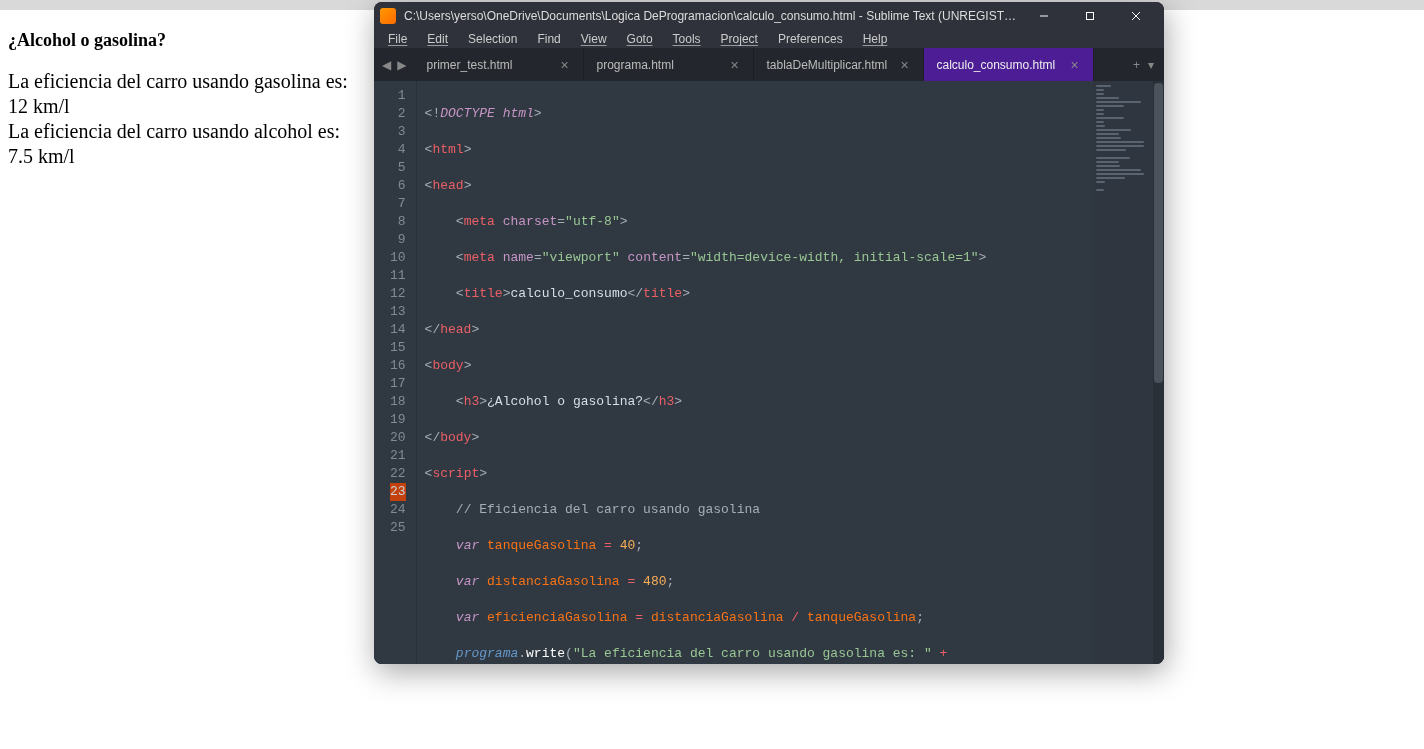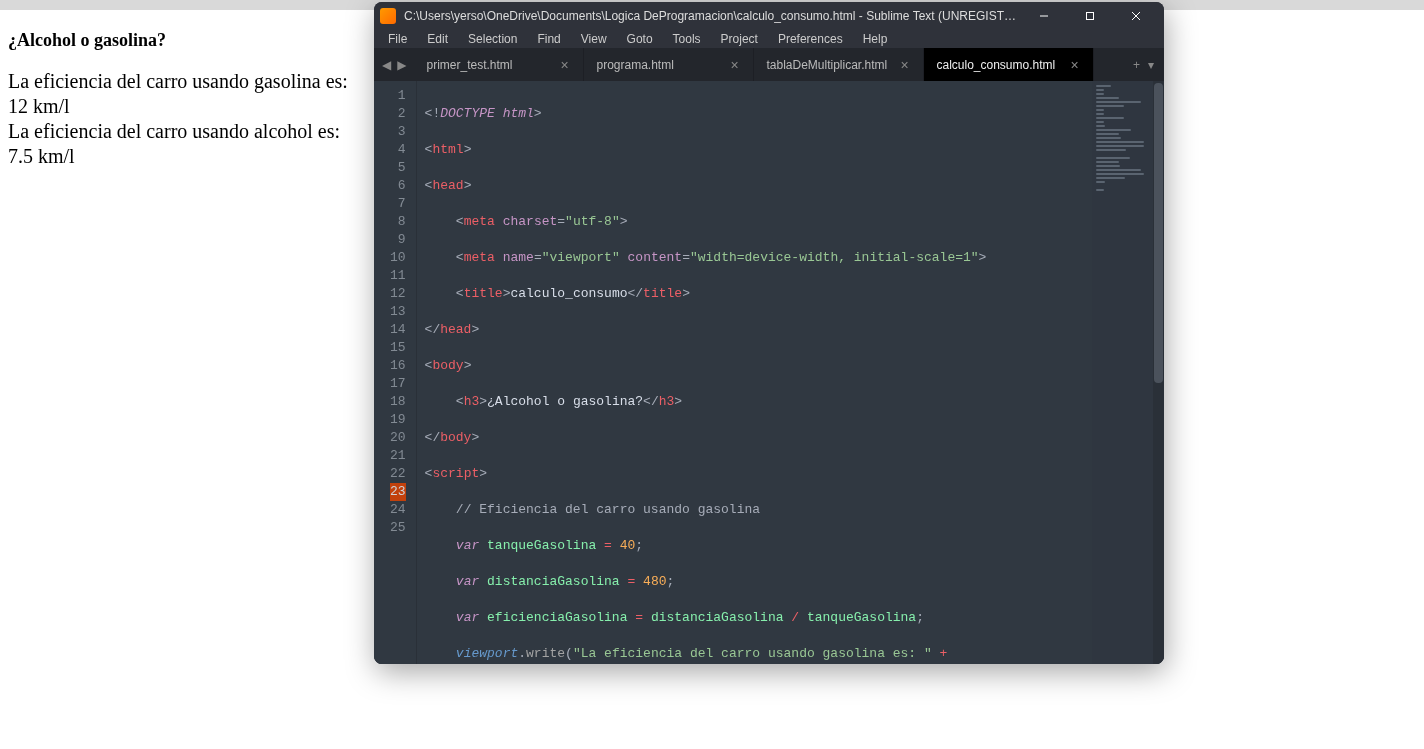--- a/index.html
+++ b/index.html
@@ -76,21 +76,21 @@
     height: 22px;
     background: #2f323a;
     display: flex;
     align-items: center;
     gap: 4px;
     padding: 0 6px;
     color: #ccc;
     font-size: 12px;
   }
   .menubar .mitem { padding: 2px 8px; cursor: pointer; }
-  .menubar .ul { text-decoration-color: rgba(255,255,255,.5); text-underline-offset: 2px;}
+  .menubar .ul { text-decoration: underline; text-decoration-color: rgba(255,255,255,.5); text-underline-offset: 2px;}
 
   .tabbar {
     height: 33px;
     background: #23262c;
     display: flex;
     align-items: stretch;
     font-size: 12px;
     color: #bbb;
   }
   .tabbar .navarrows {
@@ -99,21 +99,21 @@
     color: #888;
   }
   .tab {
     display: flex; align-items: center;
     padding: 16px 12px;
     border-right: 1px solid #1d1f25;
     min-width: 170px;
     justify-content: space-between;
     cursor: pointer;
   }
-  .tab.active { background: #000000; color: #eee; }
+  .tab.active { background: #4c1d95; color: #eee; }
   .tab .tclose { color: #888; font-size: 14px; width: 14px; text-align: center; }
   .tabbar .tabtools {
     margin-left: auto;
     display: flex; align-items: center;
     padding: 0 10px; gap: 8px; color: #888;
   }
 
   .editor-wrap {
     flex: 1;
     display: flex;
@@ -143,23 +143,23 @@
   }
   .code .row { height: 18px; }
   
   .punc { color: #a6acb8; }
   .tag  { color: #ec5f66; }
   .attr { color: #c695c6; }
   .str  { color: #99c794; }
   .kw   { color: #c695c6; font-style: italic; }
   .tagtxt { color: #d8dee9; margin-top: 28px; }
   .com  { color: #a6acb8; }
-  .var  { color: #86efac; }
+  .var  { color: #f97316; }
   .obj  { color: #6699cc; font-style: italic; }
-  .func { color: #a3a3a3; }
+  .func { color: #ffffff; }
   .num  { color: #f9ae58; }
   .op   { color: #ec5f66; }
   .doct { color: #c695c6; font-style: italic; }
 
   .minimap {
     width: 72px;
     background: #2f3640;
     position: relative;
   }
   .minimap .mm-content {
@@ -290,21 +290,21 @@
 <div class="row">    <span class="punc">&lt;</span><span class="tag">title</span><span class="punc">&gt;</span><span class="tagtxt">calculo_consumo</span><span class="punc">&lt;/</span><span class="tag">title</span><span class="punc">&gt;</span></div>
 <div class="row"><span class="punc">&lt;/</span><span class="tag">head</span><span class="punc">&gt;</span></div>
 <div class="row"><span class="punc">&lt;</span><span class="tag">body</span><span class="punc">&gt;</span></div>
 <div class="row">    <span class="punc">&lt;</span><span class="tag">h3</span><span class="punc">&gt;</span><span class="tagtxt">¿Alcohol o gasolina?</span><span class="punc">&lt;/</span><span class="tag">h3</span><span class="punc">&gt;</span></div>
 <div class="row"><span class="punc">&lt;/</span><span class="tag">body</span><span class="punc">&gt;</span></div>
 <div class="row"><span class="punc">&lt;</span><span class="tag">script</span><span class="punc">&gt;</span></div>
 <div class="row">    <span class="com">// Eficiencia del carro usando gasolina</span></div>
 <div class="row">    <span class="kw">var</span><span class="var"> tanqueGasolina </span><span class="op">=</span><span> </span><span class="num">40</span><span class="punc">;</span></div>
 <div class="row">    <span class="kw">var</span><span class="var"> distanciaGasolina </span><span class="op">=</span><span> </span><span class="num">480</span><span class="punc">;</span></div>
 <div class="row">    <span class="kw">var</span><span class="var"> eficienciaGasolina </span><span class="op">=</span><span class="var"> distanciaGasolina </span><span class="op">/</span><span class="var"> tanqueGasolina</span><span class="punc">;</span></div>
-<div class="row">    <span class="obj">viewport</span><span class="punc">.</span><span class="func">write</span><span class="punc">(</span><span class="str">"La eficiencia del carro usando gasolina es: "</span><span> </span><span class="op">+</span><span> </span></div>
+<div class="row">    <span class="obj">programa</span><span class="punc">.</span><span class="func">write</span><span class="punc">(</span><span class="str">"La eficiencia del carro usando gasolina es: "</span><span> </span><span class="op">+</span><span> </span></div>
 
 
 
 
 
 
 
 
 
 

